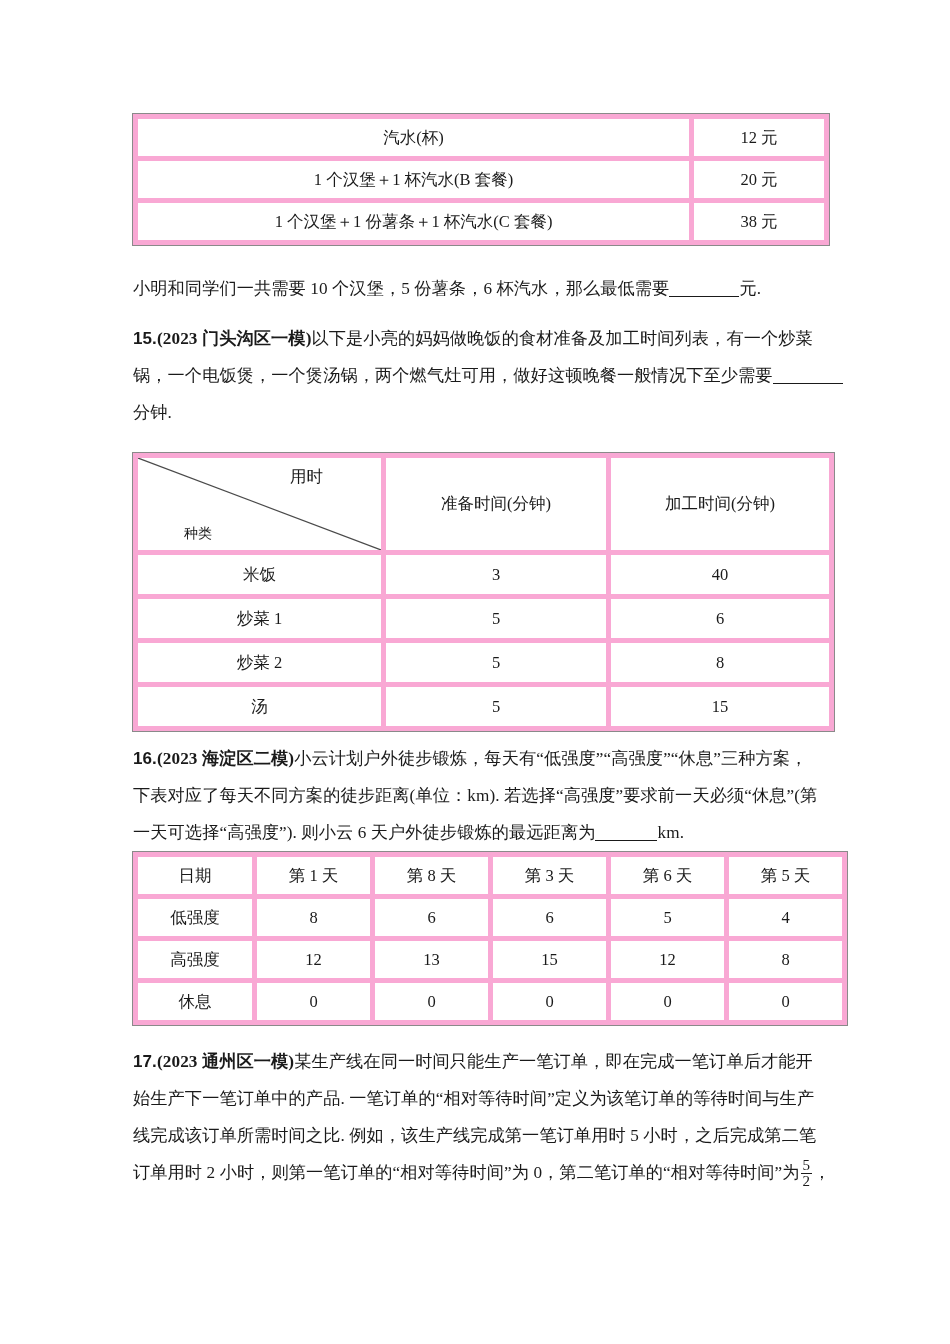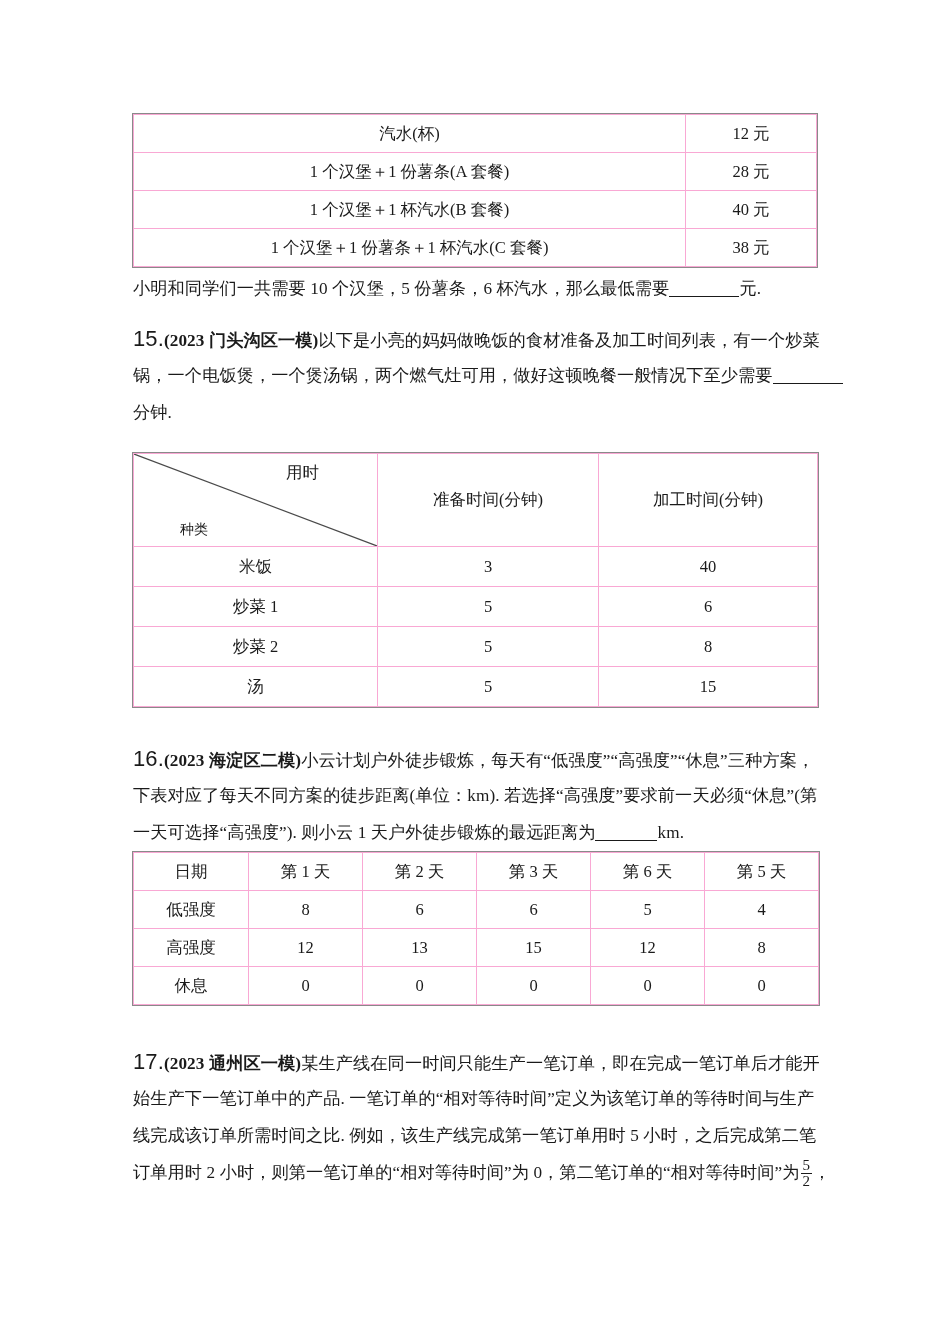--- a/index.html
+++ b/index.html
@@ -23,21 +23,21 @@
   }
 
   
   table.doc-table {
     position: absolute;
     border-collapse: collapse;
     table-layout: fixed;
     background: #fff;
   }
   table.doc-table td {
-    border: 1px solid #f9a8d4;
+    border: 5px solid #f9a8d4;
     text-align: center;
     vertical-align: middle;
     font-size: 16.5px;
     font-family: "Liberation Serif", "DejaVu Serif", serif;
     color: #1a1a1a;
     padding: 0;
   }
   table.doc-table.outer-thick {
     box-shadow: 0 0 0 1px #8a8a8a;
   }
@@ -55,23 +55,23 @@
   
   .para {
     position: absolute;
     font-size: 17.2px;
     line-height: 37px;
     color: #1a1a1a;
     letter-spacing: 0.1px;
     white-space: nowrap;
   }
   .para .qnum {
-    font-weight: normal;
+    font-weight: bold;
     font-family: "Liberation Sans", sans-serif;
-    font-size: 22px;
+    font-size: 17px;
   }
   .para .src {
     font-weight: bold;
   }
   .blank {
     display: inline-block;
     border-bottom: 1.3px solid #1a1a1a;
     vertical-align: -3px;
   }
   .blank.w70 { width: 70px; }
@@ -151,26 +151,22 @@
 
 <div class="page">
 
   <table class="doc-table outer-thick" id="table-meal-prices">
     <tbody>
       <tr>
         <td class="item">汽水(杯)</td>
         <td class="price">12 元</td>
       </tr>
       <tr>
-        <td class="item">1 个汉堡＋1 份薯条(A 套餐)</td>
-        <td class="price">28 元</td>
-      </tr>
-      <tr>
         <td class="item">1 个汉堡＋1 杯汽水(B 套餐)</td>
-        <td class="price">40 元</td>
+        <td class="price">20 元</td>
       </tr>
       <tr>
         <td class="item">1 个汉堡＋1 份薯条＋1 杯汽水(C 套餐)</td>
         <td class="price">38 元</td>
       </tr>
     </tbody>
   </table>
 
   <div class="para" style="left:133px; top:270px;">
     <span>小明和同学们一共需要 10 个汉堡，5 份薯条，6 杯汽水，那么最低需要</span><span class="blank w70"></span><span>元.</span>
@@ -224,29 +220,29 @@
     </tbody>
   </table>
 
   <div class="para" style="left:133px; top:740px;">
     <span class="qnum">16.</span><span class="src">(2023 海淀区二模)</span><span>小云计划户外徒步锻炼，每天有“低强度”“高强度”“休息”三种方案，</span>
   </div>
   <div class="para" style="left:133px; top:777px;">
     <span>下表对应了每天不同方案的徒步距离(单位：km). 若选择“高强度”要求前一天必须“休息”(第</span>
   </div>
   <div class="para" style="left:133px; top:814px;">
-    <span>一天可选择“高强度”). 则小云 1 天户外徒步锻炼的最远距离为</span><span class="blank w62"></span><span>km.</span>
+    <span>一天可选择“高强度”). 则小云 6 天户外徒步锻炼的最远距离为</span><span class="blank w62"></span><span>km.</span>
   </div>
 
   <table class="doc-table outer-thick" id="table-hike-distance">
     <tbody>
       <tr>
         <td class="hc">日期</td>
         <td class="dc">第 1 天</td>
-        <td class="dc">第 2 天</td>
+        <td class="dc">第 8 天</td>
         <td class="dc">第 3 天</td>
         <td class="dc">第 6 天</td>
         <td class="dc">第 5 天</td>
       </tr>
       <tr>
         <td class="hc">低强度</td>
         <td class="dc">8</td>
         <td class="dc">6</td>
         <td class="dc">6</td>
         <td class="dc">5</td>

